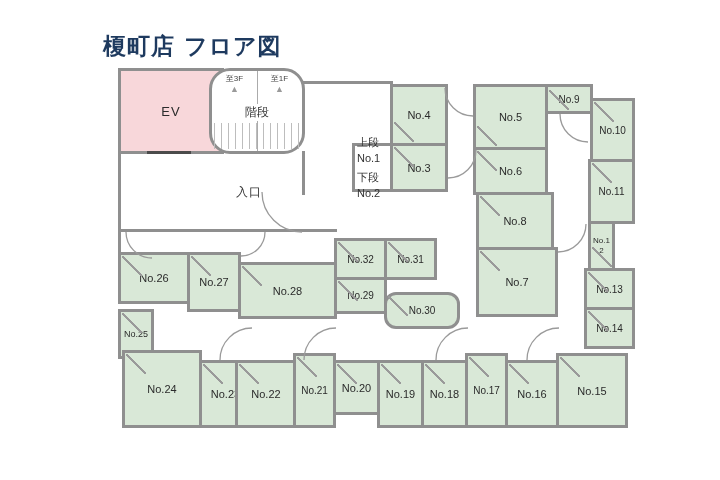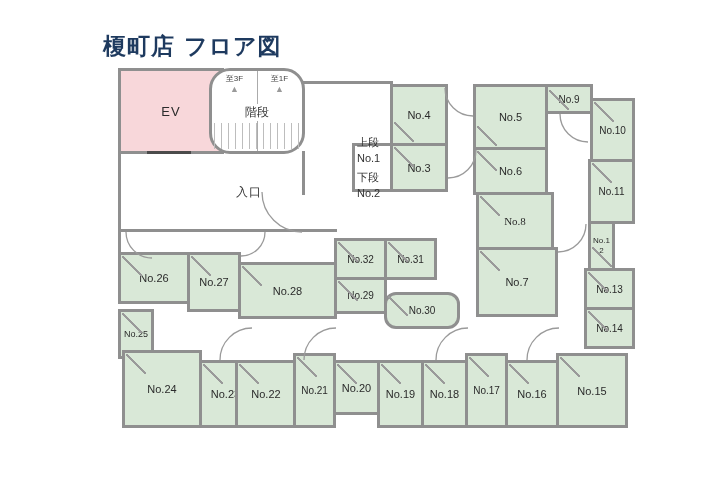--- a/index.html
+++ b/index.html
@@ -93,21 +93,21 @@
     <span>下段No.2</span>
   </div>
 
   <div class="room green db" style="left:390px;top:84px;width:58px;height:62px;">No.4</div>
   <div class="room green" style="left:390px;top:143px;width:58px;height:49px;">No.3</div>
   <div class="room green db" style="left:473px;top:84px;width:75px;height:66px;">No.5</div>
   <div class="room green db fs10" style="left:545px;top:84px;width:48px;height:30px;">No.9</div>
   <div class="room green fs10" style="left:590px;top:98px;width:45px;height:64px;">No.10</div>
   <div class="room green" style="left:473px;top:147px;width:75px;height:48px;">No.6</div>
   <div class="room green fs10" style="left:588px;top:159px;width:47px;height:65px;">No.11</div>
-  <div class="room green" style="left:476px;top:192px;width:78px;height:58px;font-family:Liberation Serif, serif;">No.8</div>
+  <div class="room green" style="left:476px;top:192px;width:78px;height:58px;">No.8</div>
   <div class="room green db fs8" style="left:588px;top:221px;width:27px;height:50px;">No.12</div>
   <div class="room green" style="left:476px;top:247px;width:82px;height:70px;">No.7</div>
   <div class="room green fs10" style="left:584px;top:268px;width:51px;height:42px;">No.13</div>
   <div class="room green fs10" style="left:584px;top:307px;width:51px;height:42px;">No.14</div>
 
   <div class="room green fs10" style="left:334px;top:238px;width:53px;height:42px;">No.32</div>
   <div class="room green fs10" style="left:384px;top:238px;width:53px;height:42px;">No.31</div>
   <div class="room green fs10" style="left:334px;top:277px;width:53px;height:37px;">No.29</div>
   <div class="room green fs10" style="left:384px;top:292px;width:76px;height:37px;border-radius:12px;">No.30</div>
   <div class="room green" style="left:238px;top:262px;width:99px;height:57px;">No.28</div>

